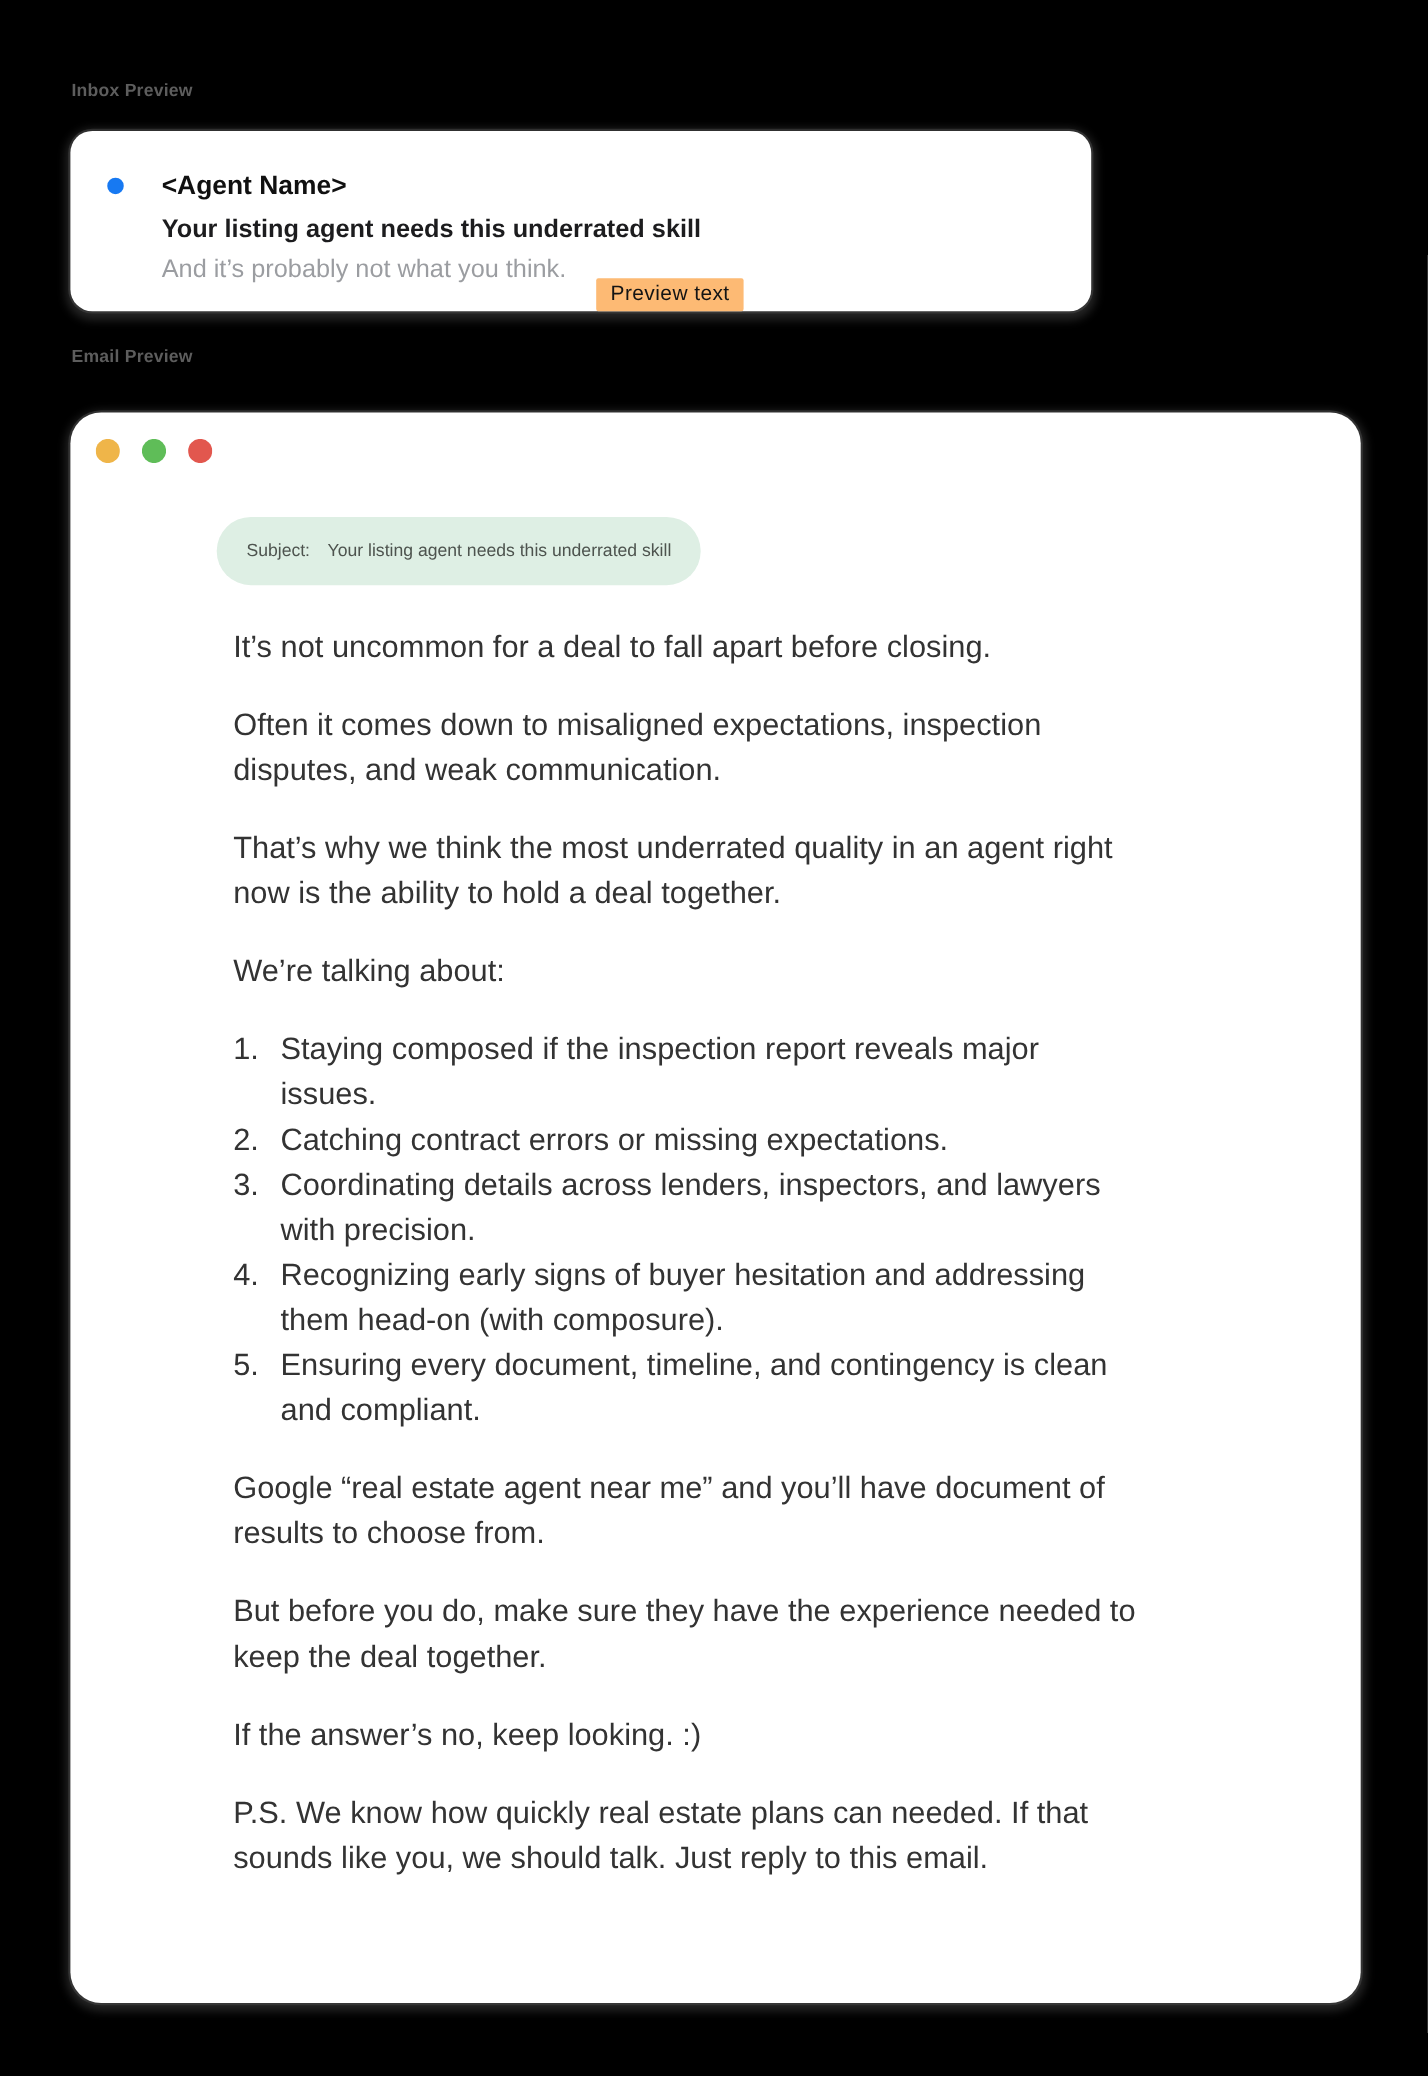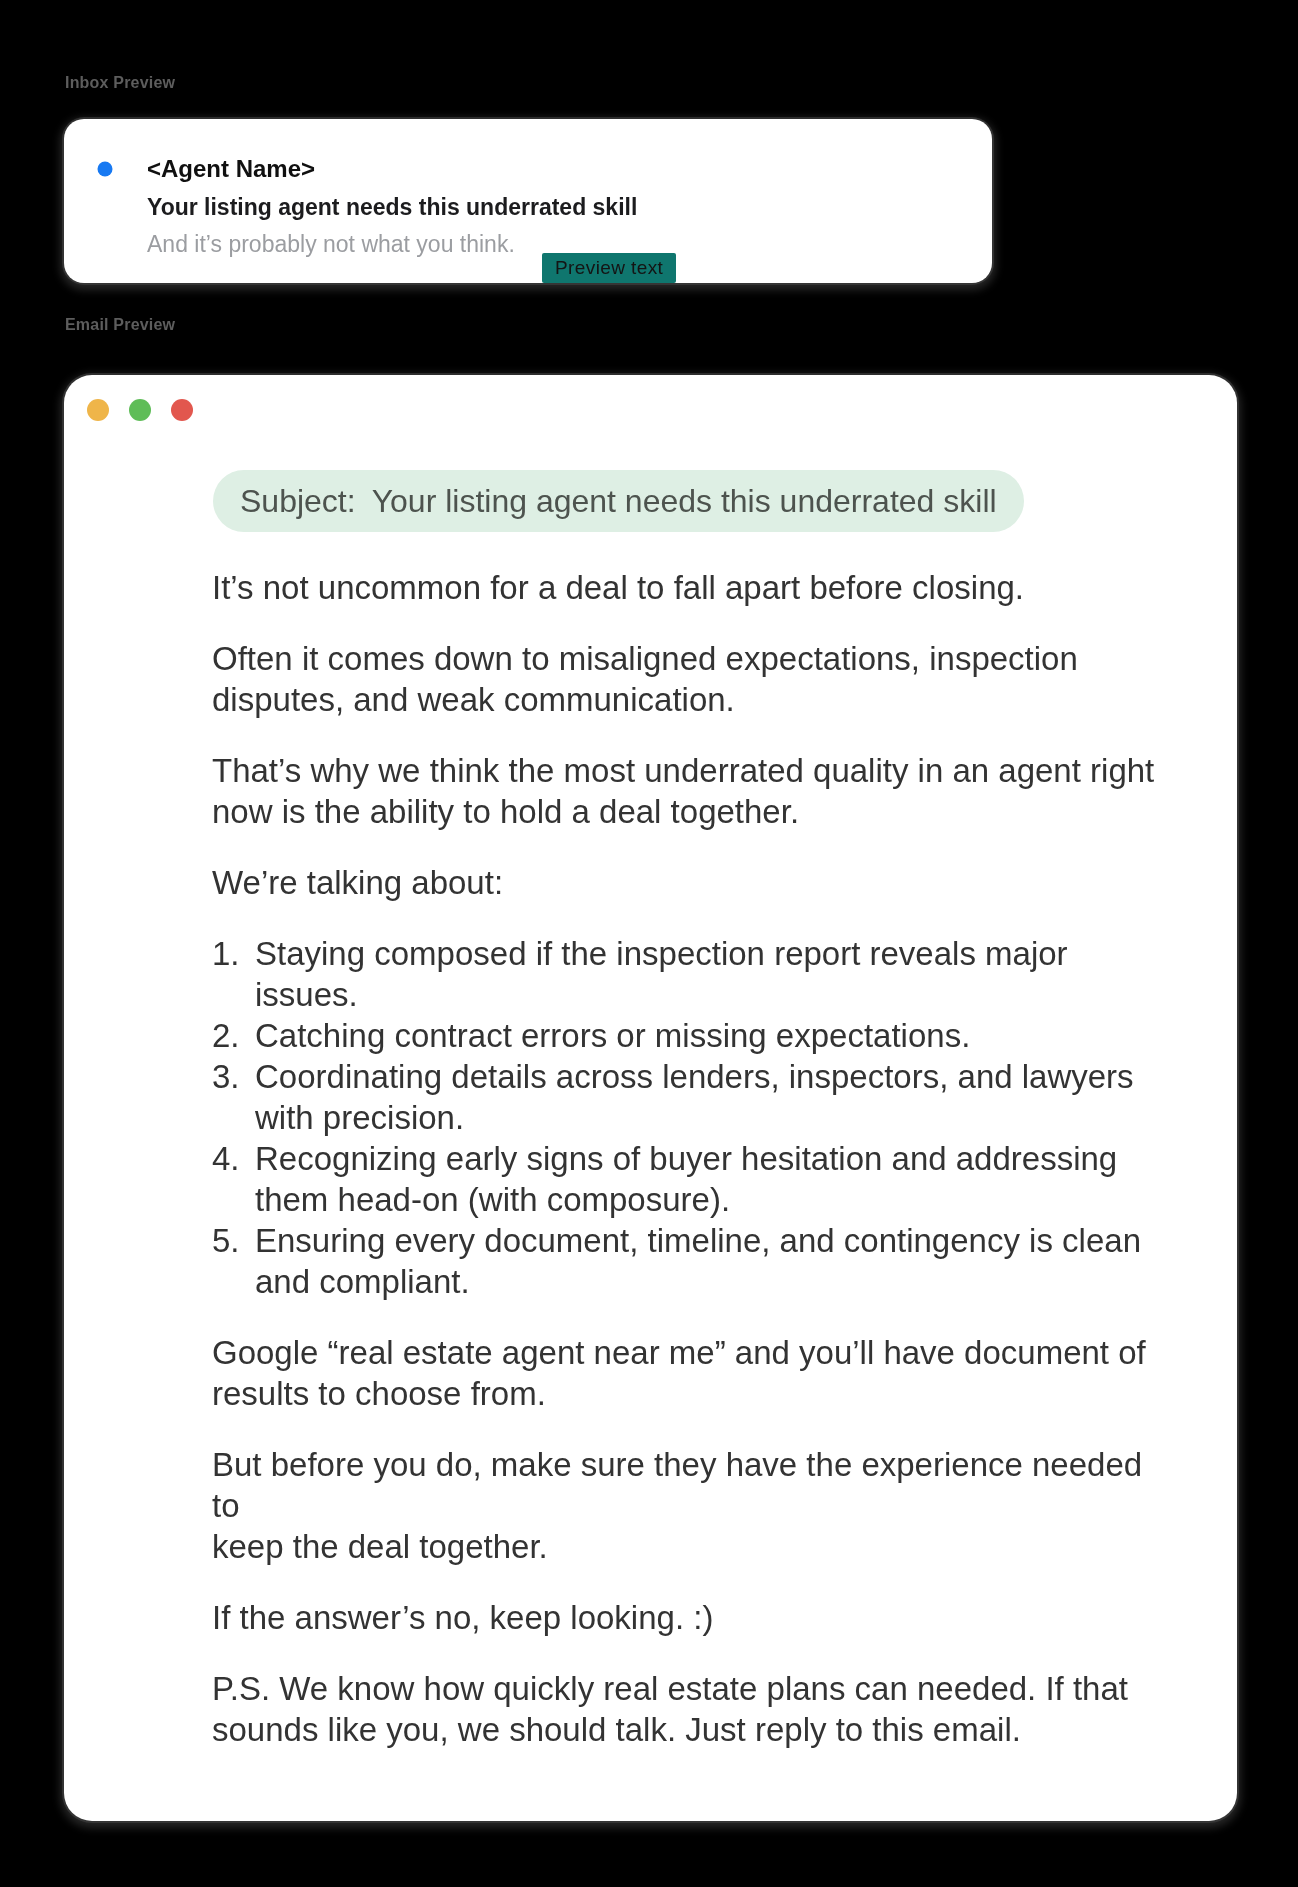--- a/index.html
+++ b/index.html
@@ -46,21 +46,21 @@
     font-size:23px; font-weight:600; color:#1c1c1e; line-height:32px; margin-top:6px;
   }
   .inbox-snippet {
     font-size:23px; font-weight:400; color:#9b9da1; line-height:30px; margin-top:6px;
   }
   .annotation-badge {
     position:absolute;
     left:478px; top:134px;
     height:30px;
     padding:0 13px;
-    background:#0f766e;
+    background:#fdba74;
     color:#141414;
     font-size:19px;
     font-weight:500;
     letter-spacing:0.4px;
     display:flex; align-items:center;
     border-radius:2px;
   }
   .annotation-arrow {
     position:absolute;
     left:424px; top:126px;
@@ -71,35 +71,35 @@
     left:64px; top:375px;
     width:1173px; height:1446px;
     border-radius:28px;
   }
   .traffic-lights {
     position:absolute; left:23px; top:24px;
     display:flex; gap:20px;
   }
   .subject-pill {
     position:absolute;
-    left:149px; top:95px;
+    left:133px; top:95px;
     height:62px;
     padding:0 27px;
     background:#DEEFE4;
     border-radius:31px;
     display:flex; align-items:center;
-    font-size:32px;
+    font-size:16px;
     color:#4d534e;
   }
   .subject-pill .subject-label { margin-right:16px; }
   .email-body {
     position:absolute;
     left:148px; top:192px;
     width:950px;
-    font-size:33px;
+    font-size:28px;
     line-height:41px;
     color:#333333;
   }
   .email-body p {
     margin:0 0 30px 0;
     white-space:pre-line;
   }
   .num-list { margin:0 0 30px 0; }
   .num-list .li { display:flex; }
   .li-num { width:43px; flex:none; }

